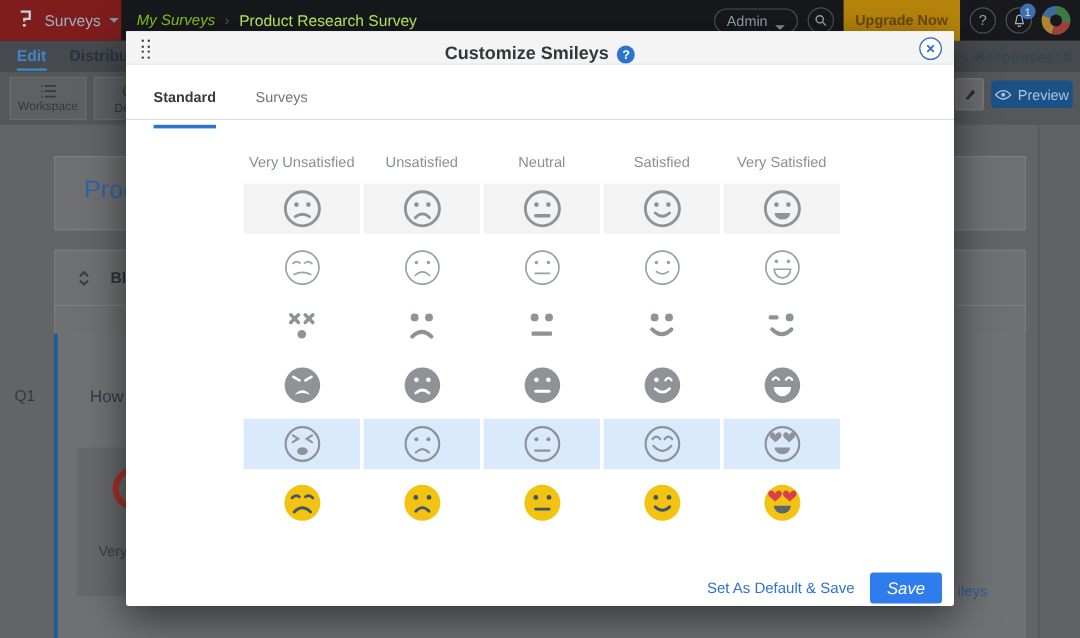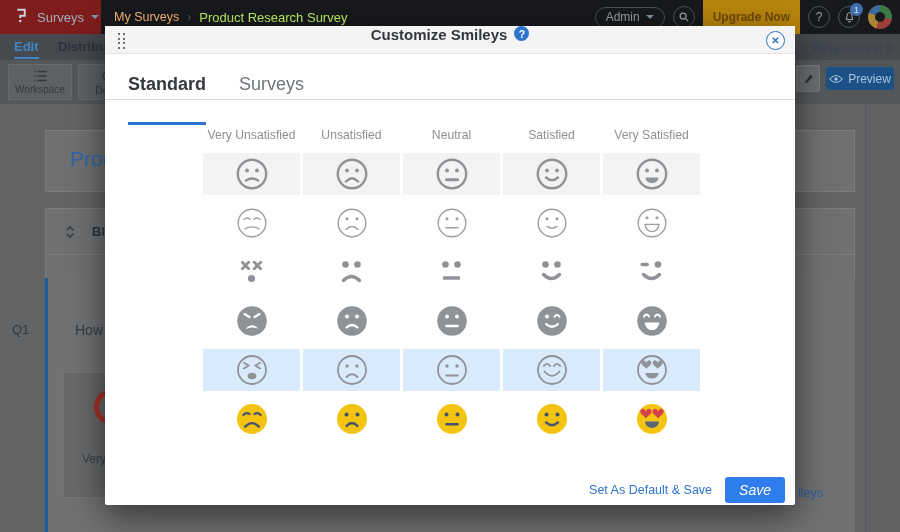--- a/index.html
+++ b/index.html
@@ -8,25 +8,25 @@
   .app { position:relative; width:900px; height:532px; }
 
   
   .topbar { position:absolute; left:0; top:0; width:900px; height:34px; background:#17191d; }
   .logo-block { position:absolute; left:0; top:0; width:101px; height:34px; background:#7f1d1d;
     display:flex; align-items:center; gap:7px; padding-left:12px; cursor:pointer; }
   .logo-block .menu-label { color:#9fb0bd; font-size:13px; }
   .caret { display:inline-block; width:0; height:0; border-left:4px solid transparent;
     border-right:4px solid transparent; border-top:4px solid #7f93a3; }
   .breadcrumb { position:absolute; left:114px; top:0; height:34px; display:flex; align-items:center; gap:8px; }
-  .bc-parent { color:#fdba74; font-size:12.5px; }
+  .bc-parent { color:#84cc16; font-size:12.5px;font-style:italic; }
   .bc-sep { color:#525c66; font-size:12px; }
   .bc-current { color:#bef264; font-size:13px; }
   .topbar-right { position:absolute; right:8px; top:0; height:34px; display:flex; align-items:center; gap:8px; }
-  .admin-pill { display:flex; align-items:center; gap:6px; border:1px solid #49525a; border-radius:11px;
+  .admin-pill { display:flex; align-items:flex-end; gap:6px; border:1px solid #49525a; border-radius:11px;
     padding:2px 10px; color:#95a1ab; font-size:12px; height:21px; }
   .round-btn { width:22px; height:22px; border:1px solid #49525a; border-radius:50%;
     display:flex; align-items:center; justify-content:center; color:#98a4ad; font-size:12px; }
   .upgrade-btn { background:#b8860c; color:#6e4a0c; font-weight:bold; font-size:12px;
     border-radius:3px; padding:21px 10px; height:22px; display:flex; align-items:center; }
   .bell-wrap { position:relative; }
   .bell-badge { position:absolute; top:-4px; right:-4px; width:13px; height:13px; border-radius:50%;
     background:#3f6fae; color:#dbe5ee; font-size:9px; display:flex; align-items:center; justify-content:center; }
   .avatar { width:24px; height:24px; border-radius:50%; position:relative;
     background:conic-gradient(#3c7a45 0 100deg, #9e4038 100deg 200deg, #ab8434 200deg 290deg, #3e6a9c 290deg 360deg); }
@@ -66,32 +66,32 @@
   .question-card .q-text { position:absolute; left:27px; top:44px; font-size:14px; color:#353a40; }
   .answer-box { position:absolute; left:15px; top:94px; width:200px; height:126px; background:#666869; border:1px solid #737577; }
   .red-emoji { position:absolute; left:30px; top:16px; width:36px; height:36px; border-radius:50%; border:5px solid #a93028; }
   .answer-label { position:absolute; left:18px; top:79px; font-size:12px; color:#3b4046; }
   .smiley-link { position:absolute; left:798px; top:382px; font-size:12.5px; color:#2f5e9c; }
 
   
   .modal { position:absolute; left:105px; top:26px; width:690px; height:479px; background:#ffffff;
     border-radius:2px; box-shadow:0 10px 35px rgba(0,0,0,0.55); z-index:10; }
   .modal-header { position:absolute; left:0; top:0; width:100%; height:28px; background:#f4f4f4;
-    border-bottom:1px solid #e6e6e6; display:flex; align-items:flex-start; justify-content:center; gap:7px; }
+    border-bottom:1px solid #e6e6e6; display:flex; align-items:flex-end; justify-content:center; gap:7px; }
   .modal-title { font-size:15px; font-weight:bold; color:#33373c; }
   .help-circle { width:15px; height:15px; border-radius:50%; background:#2d74cf; color:#ffffff;
     font-size:10.5px; font-weight:bold; display:flex; align-items:center; justify-content:center; }
   .drag-handle { position:absolute; left:13px; top:7px; display:grid; grid-template-columns:repeat(2,3px);
     grid-auto-rows:3px; gap:1.5px; }
   .drag-handle i { width:2.4px; height:2.4px; background:#3e4347; border-radius:50%; }
   .close-btn { position:absolute; right:10px; top:5px; width:19px; height:19px; border:1.5px solid #2d6fc1;
     border-radius:50%; color:#2d6fc1; font-size:10px; font-weight:bold; background:#fff;
     display:flex; align-items:center; justify-content:center; cursor:pointer; }
   .modal-tabs { position:absolute; left:23px; top:48px; display:flex; gap:33px; }
-  .m-tab { font-size:18px; color:#6f757b; padding-bottom:27px; cursor:pointer; }
+  .m-tab { font-size:12px; color:#6f757b; padding-bottom:16px; cursor:pointer; }
   .m-tab.active { color:#35393d; font-weight:bold; border-bottom:3px solid #2d74cf; }
   .tabs-divider { position:absolute; left:0; top:73px; width:100%; height:1px; background:#dcdfe2; }
 
   .sm-grid { position:absolute; left:98px; top:102px; width:497px; }
   .sm-cols { display:flex; gap:3px; margin-bottom:11px; }
   .sm-col-h { width:97px; text-align:center; font-size:12.2px; color:#8b9096; }
   .sm-row { display:flex; gap:3px; margin-bottom:7px; }
   .sm-cell { width:97px; height:42px; display:flex; align-items:center; justify-content:center; cursor:pointer; }
   .sm-cell.bg { background:#f3f3f3; }
   .sm-cell.selected { background:#d9eafc; }

